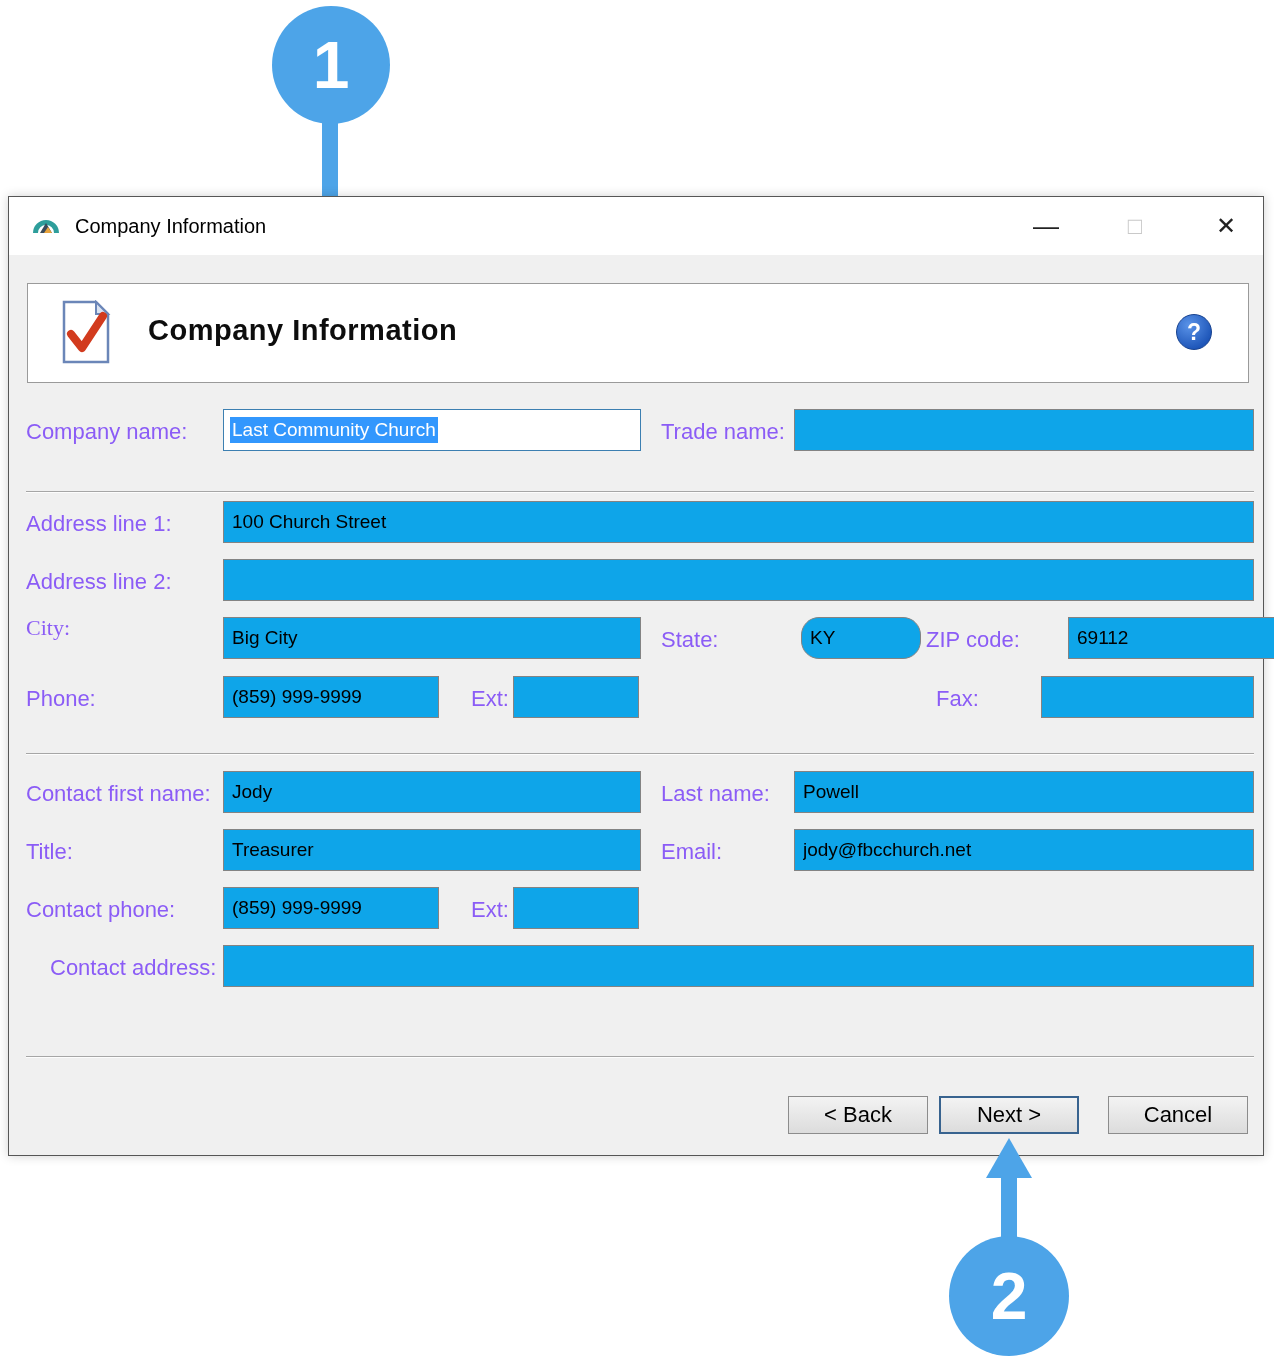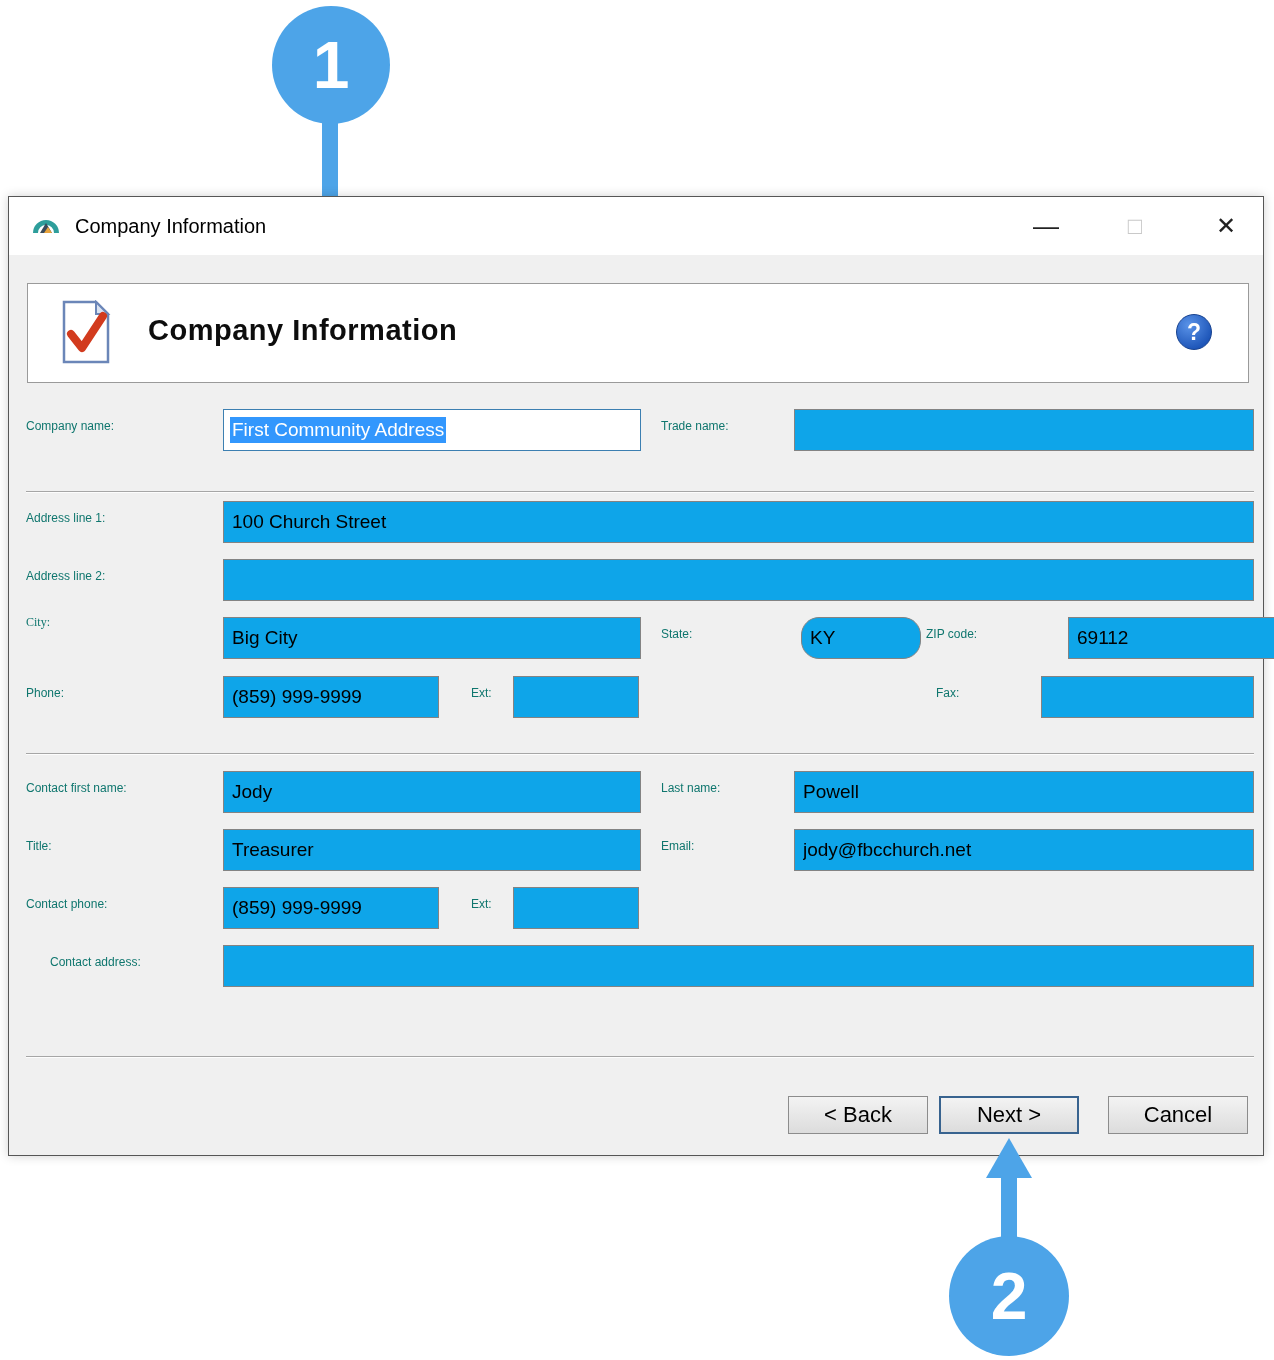--- a/index.html
+++ b/index.html
@@ -44,21 +44,21 @@
   .help-btn {
     position:absolute; right:36px; top:30px; width:36px; height:36px;
     border-radius:50%;
     background:radial-gradient(circle at 35% 30%, #5a93e8, #1d55b8 75%);
     border:1px solid #16418f;
     color:#fff; font-weight:bold; font-size:23px;
     display:flex; align-items:center; justify-content:center;
   }
 
   
-  .lbl { position:absolute; font-size:12px; color:#0f766e; white-space:nowrap; }
+  .lbl { position:absolute; font-size:22px; color:#8b5cf6; white-space:nowrap; }
   .tb {
     position:absolute; height:42px; background:#0ea5e9;
     border:1px solid #838383; font-size:19px; color:#000;
     padding:0 8px; font-family:"Liberation Sans", sans-serif;
   }
   .tb-sel {
     position:absolute; height:42px; background:#fff;
     border:1px solid #3c7fb1; display:flex; align-items:center;
     padding:0 6px; font-size:19px;
   }
@@ -130,21 +130,21 @@
       <path d="M6 2 L38 2 L50 14 L50 62 L6 62 Z" fill="#ffffff" stroke="#6b86b8" stroke-width="2.5"></path>
       <path d="M38 2 L38 14 L50 14 Z" fill="#dbe4f2" stroke="#6b86b8" stroke-width="2"></path>
       <path d="M13 34 L24 48 L45 16" fill="none" stroke="#d23b1e" stroke-width="8" stroke-linecap="round" stroke-linejoin="round"></path>
     </svg>
     <div class="header-title">Company Information</div>
     <div class="help-btn">?</div>
   </div>
 
   <div class="lbl" style="left:17px; top:222px;">Company name:</div>
   <div class="tb-sel" style="left:214px; top:212px; width:418px;">
-    <span>First Community Address</span>
+    <span>Last Community Church</span>
   </div>
   <div class="lbl" style="left:652px; top:222px;">Trade name:</div>
   <input class="tb" style="left: 785px; top: 212px; width: 460px;" value="">
 
   <div class="hr" style="top:294px;"></div>
 
   <div class="lbl" style="left:17px; top:314px;">Address line 1:</div>
   <input class="tb" style="left: 214px; top: 304px; width: 1031px;" value="100 Church Street">
 
   <div class="lbl" style="left:17px; top:372px;">Address line 2:</div>

